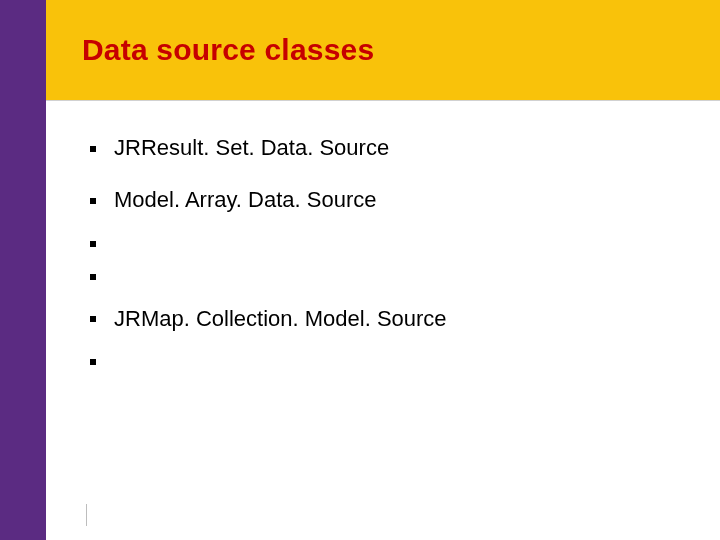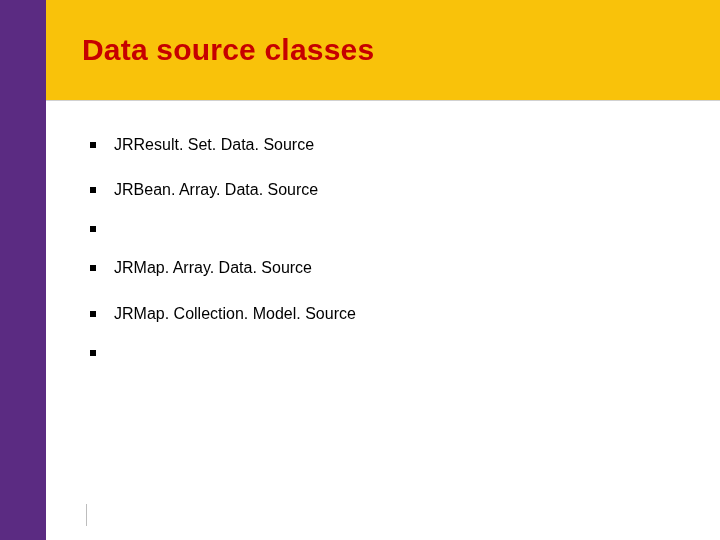--- a/index.html
+++ b/index.html
@@ -4,48 +4,47 @@
 <style>
   * { margin: 0; padding: 0; box-sizing: border-box; }
   html, body { width: 720px; height: 540px; font-family: Arial, Helvetica, sans-serif; background: #fff; overflow: hidden; }
   .slide { position: relative; width: 720px; height: 540px; background: #fff; }
   .left-stripe { position: absolute; left: 0; top: 0; width: 46px; height: 540px; background: #5b2b82; }
   .title-band { position: absolute; left: 46px; top: 0; right: 0; height: 100px; background: #f9c20a; display: flex; align-items: center; }
   .title-text { font-size: 30px; font-weight: 700; color: #c60000; padding-left: 36px; letter-spacing: 0.2px; }
   .title-band::after { content: ""; position: absolute; left: 0; right: 0; bottom: -1px; height: 1px; background: rgba(0,0,0,0.18); }
   .content { position: absolute; left: 90px; top: 135px; right: 40px; }
   .bullets { list-style: none; }
-  .bullets li { display: flex; align-items: center; margin-bottom: 26px; color: #000; font-size: 16px; line-height: 1.2; }
+  .bullets li { display: flex; align-items: center; margin-bottom: 26px; color: #000; font-size: 22px; line-height: 1.2; }
   .bullet-dot { display: inline-block; width: 6px; height: 6px; background: #000; border-radius: 0; margin-right: 18px; margin-top: 1px; flex: 0 0 auto; }
   .footer-mark { position: absolute; left: 86px; bottom: 14px; width: 1px; height: 22px; background: #bdbdbd; }
 </style>
 </head>
 <body>
 
 <div class="slide">
   <div class="left-stripe"></div>
   <div class="title-band">
     <div class="title-text">Data source classes</div>
   </div>
   <div class="content">
     <ul class="bullets">
       <li>
         <span class="bullet-dot"></span>
         <span>JRResult. Set. Data. Source</span>
       </li>
       <li>
         <span class="bullet-dot"></span>
-        <span>JRBean. Array. Data. Source</span>
+        <span>Model. Array. Data. Source</span>
       </li>
       <li>
         <span class="bullet-dot"></span>
       </li>
       <li>
         <span class="bullet-dot"></span>
-        <span>JRMap. Array. Data. Source</span>
       </li>
       <li>
         <span class="bullet-dot"></span>
         <span>JRMap. Collection. Model. Source</span>
       </li>
       <li>
         <span class="bullet-dot"></span>
       </li>
     </ul>
   </div>

